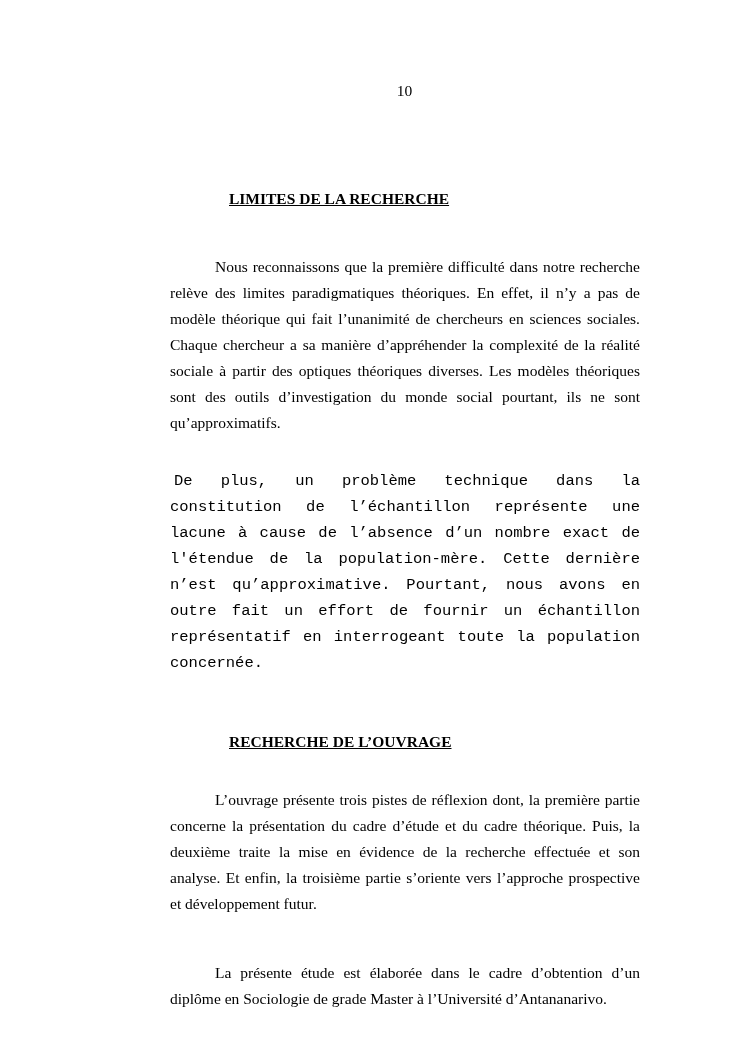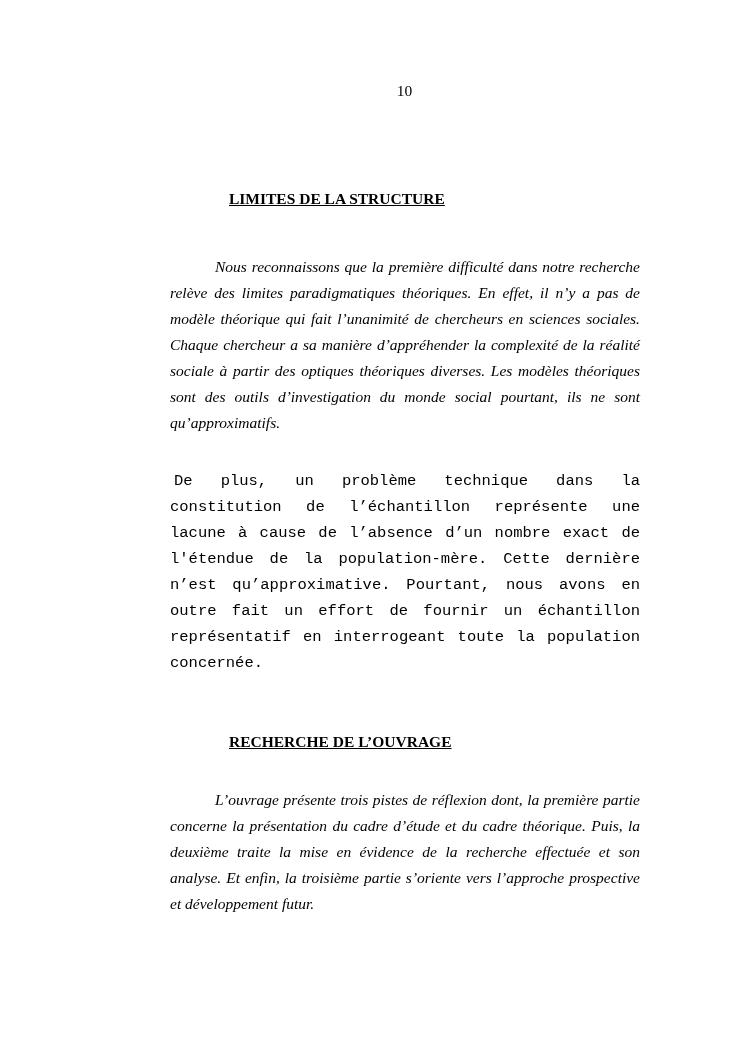--- a/index.html
+++ b/index.html
@@ -38,43 +38,44 @@
     }
     .heading-2 {
       margin-top: 21px;
       margin-bottom: 0;
     }
     .underlined { text-decoration: underline; }
     .para {
       text-align: justify;
       margin: 0;
     }
-    .para.indent { text-indent: 45px; font-style: italic; }
+    .para.indent { text-indent: 45px; }
     .para.tiny-indent { text-indent: 4px; font-family: Liberation Mono, monospace; }
     .para.spaced-top { margin-top: 11px; }
   </style>
 </head>
 <body>
 
 <div class="page">
 
   <div class="page-number">10</div>
 
   <div class="content">
 
     <h2 class="heading">
-      <span class="underlined">LIMITES DE LA STRUCTURE</span>
+      <span class="underlined">LIMITES DE LA RECHERCHE</span>
     </h2>
 
     <p class="para indent">Nous reconnaissons que la première difficulté dans notre recherche relève des limites paradigmatiques théoriques. En effet, il n’y a pas de modèle théorique qui fait l’unanimité de chercheurs en sciences sociales. Chaque chercheur a sa manière d’appréhender la complexité de la réalité sociale à partir des optiques théoriques diverses. Les modèles théoriques sont des outils d’investigation du monde social pourtant, ils ne sont qu’approximatifs.</p>
 
     <p class="para tiny-indent">De plus, un problème technique dans la constitution de l’échantillon représente une lacune à cause de l’absence d’un nombre exact de l'étendue de la population-mère. Cette dernière n’est qu’approximative. Pourtant, nous avons en outre fait un effort de fournir un échantillon représentatif en interrogeant toute la population concernée.</p>
 
     <h2 class="heading heading-2">
       <span class="underlined">RECHERCHE DE L’OUVRAGE</span>
     </h2>
 
     <p class="para indent">L’ouvrage présente trois pistes de réflexion dont, la première partie concerne la présentation du cadre d’étude et du cadre théorique. Puis, la deuxième traite la mise en évidence de la recherche effectuée et son analyse. Et enfin, la troisième partie s’oriente vers l’approche prospective et développement futur.</p>
 
+    <p class="para indent spaced-top">La présente étude est élaborée dans le cadre d’obtention d’un diplôme en Sociologie de grade Master  à l’Université d’Antananarivo.</p>
 
   </div>
 
 </div>
 
 </body></html>

